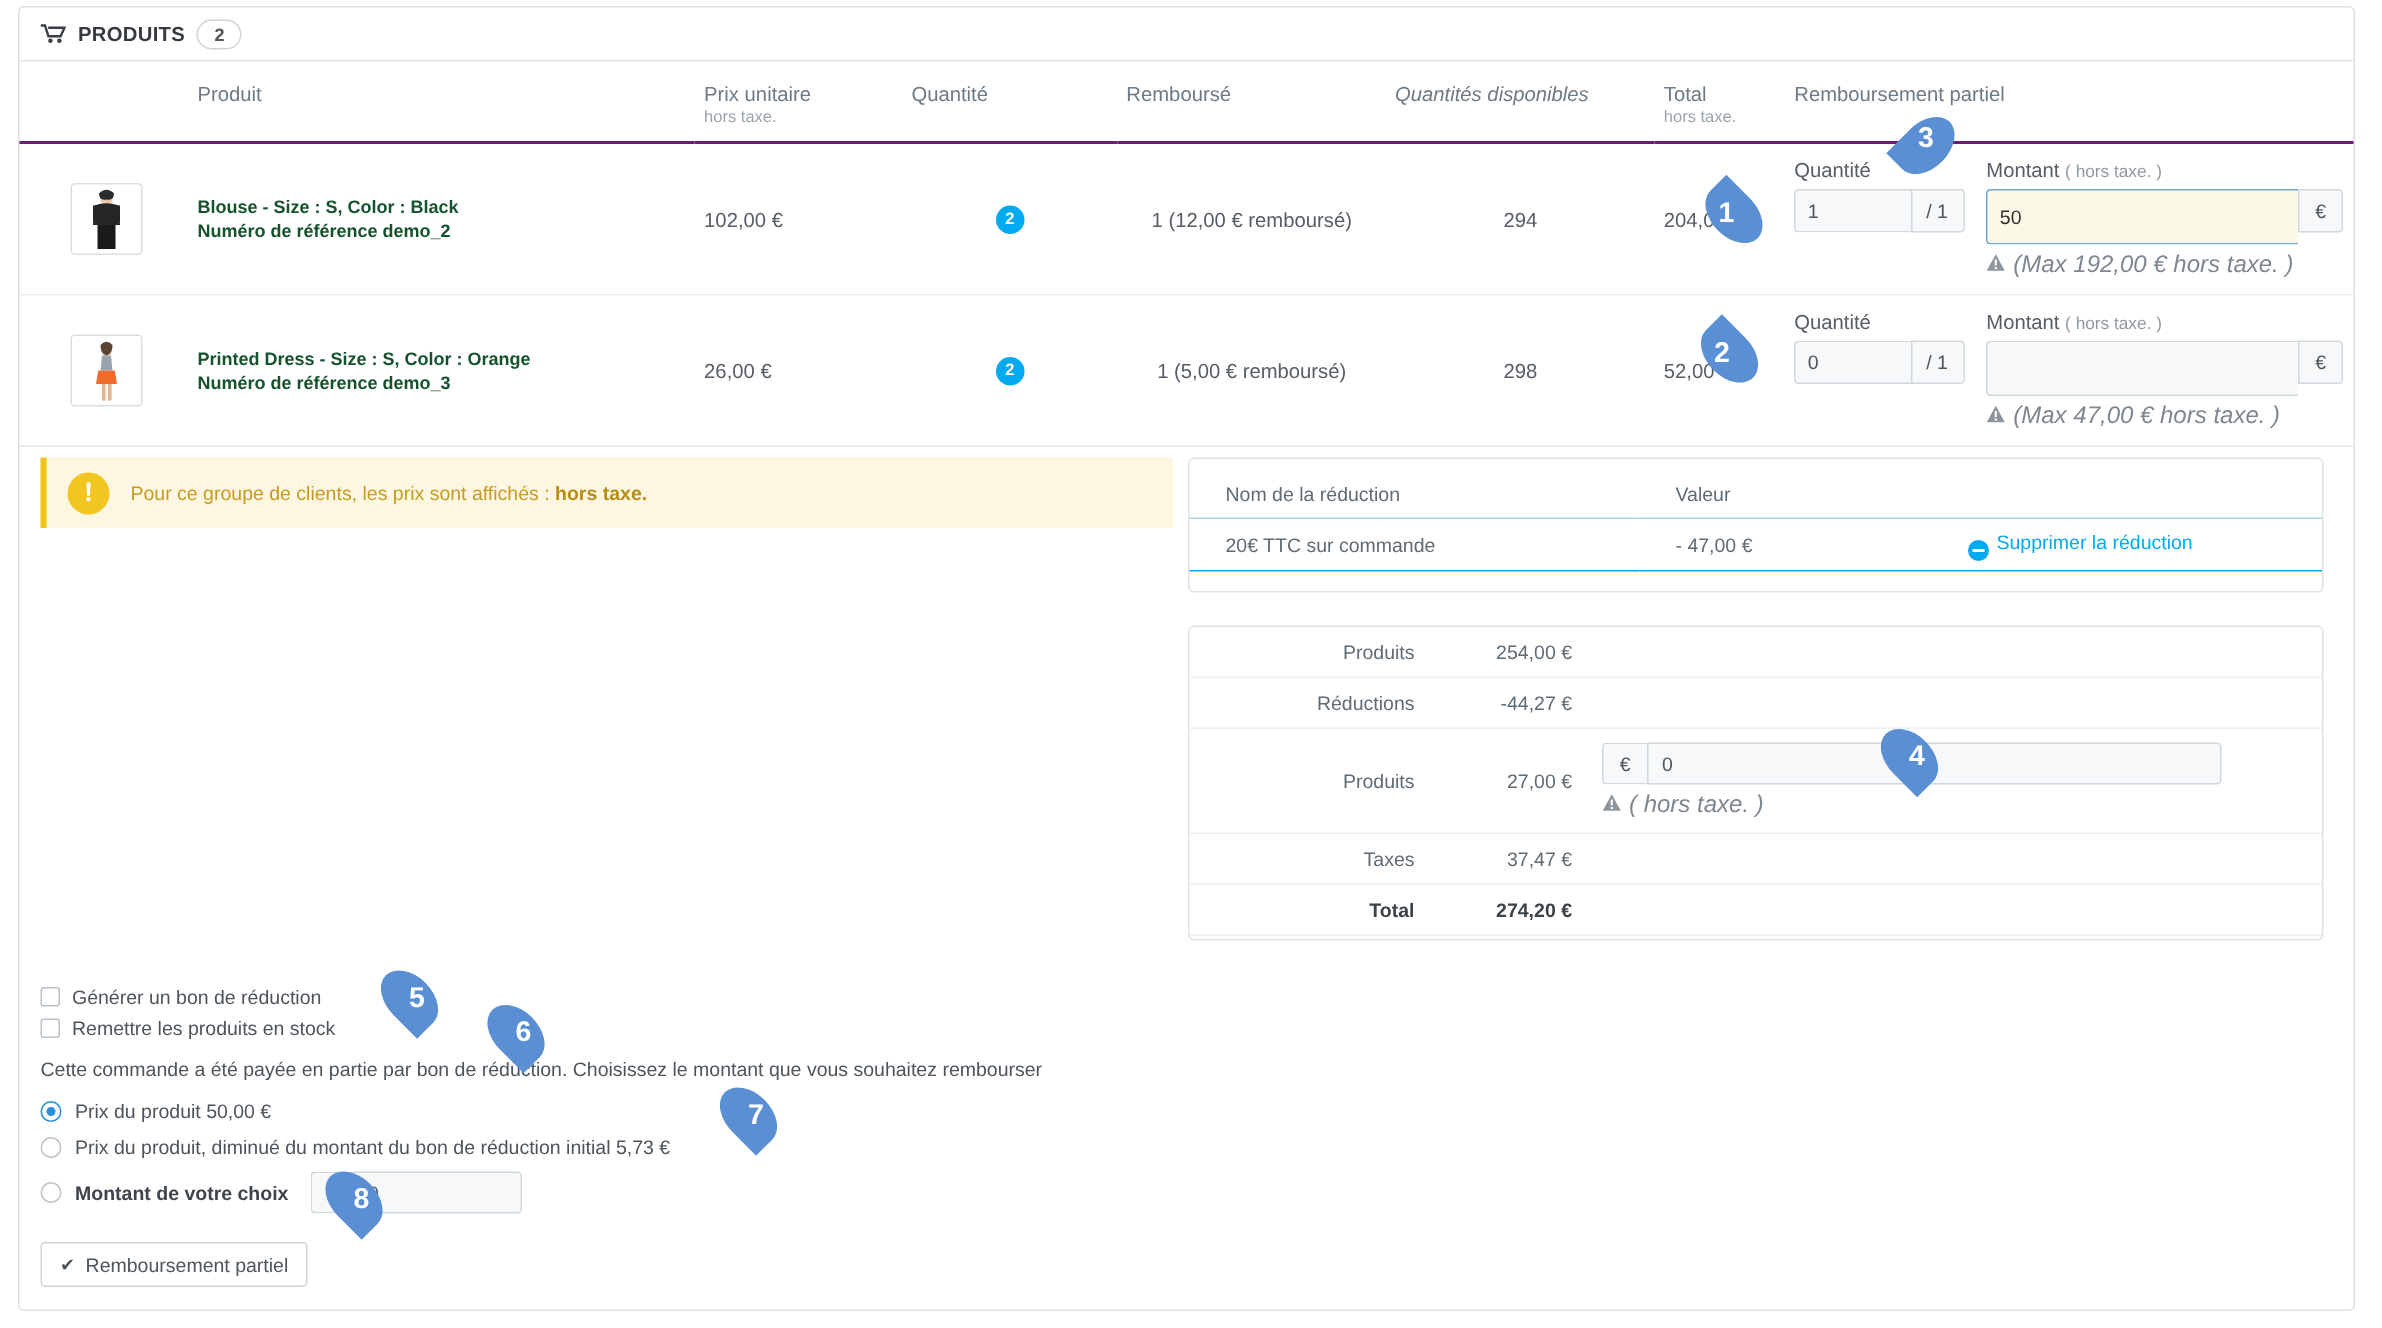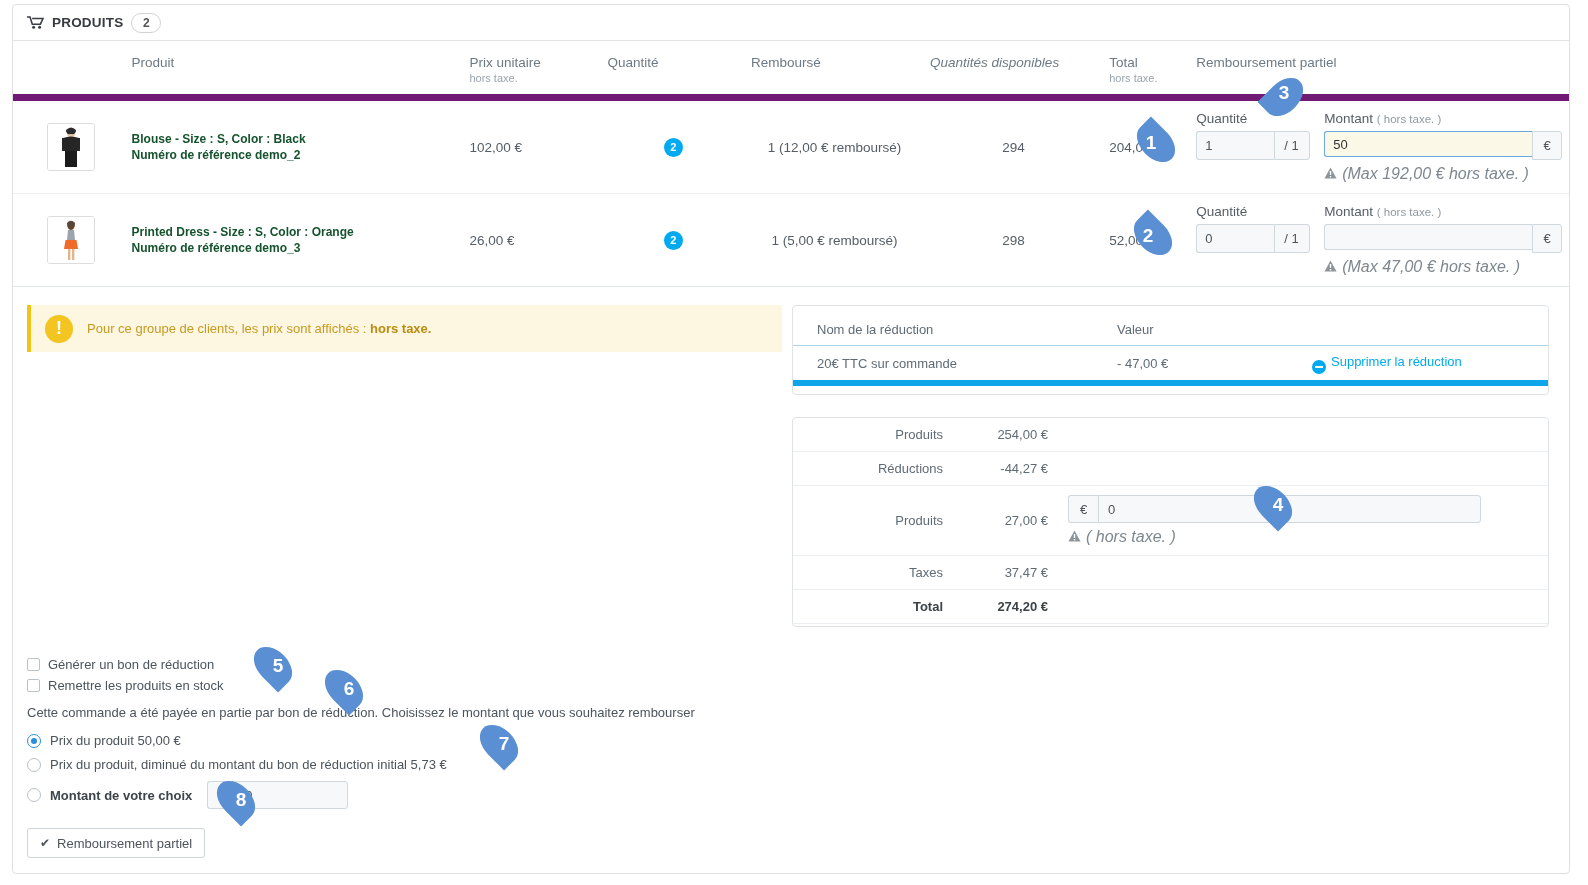--- a/index.html
+++ b/index.html
@@ -52,21 +52,21 @@
 
   
   .ptable { width: 100%; border-collapse: collapse; table-layout: fixed; }
   .ptable thead th {
     font-weight: normal;
     font-size: 13.5px;
     color: #6c7a86;
     text-align: left;
     padding: 14px 6px 10px 6px;
     vertical-align: top;
-    border-bottom: 7px solid #701a75;
+    border-bottom: 2px solid #701a75;
   }
   .ptable thead th .sub {
     display: block;
     font-size: 11px;
     color: #9aa4ad;
     margin-top: 2px;
   }
   .ptable tbody td {
     padding: 10px 6px;
     font-size: 13.5px;
@@ -136,21 +136,21 @@
     width: 36px; height: 29px;
     border: 1px solid #cfd8dd;
     border-radius: 0 3px 3px 0;
     background: #f6f8f9;
     font-size: 13px; color: #4d545c;
     display: flex; align-items: center;
     padding-left: 9px;
   }
   .amt-group { display: flex; }
   .amt-input {
-    width: 208px; height: 26px;
+    width: 208px; height: 37px;
     border: 1px solid #cfd8dd;
     border-right: none;
     border-radius: 3px 0 0 3px;
     background: #f6f8f9;
     font-size: 13px; color: #4d545c;
     padding: 0 8px;
     outline: none;
     font-family: "Liberation Sans", sans-serif;
   }
   .amt-input.focused {
@@ -211,21 +211,21 @@
   .dtable th {
     font-weight: normal; text-align: left;
     font-size: 13px; color: #5f6b75;
     padding: 4px 10px 8px 24px;
     border-bottom: 1px solid #aed4ea;
     margin-top: 44px;
   }
   .dtable td {
     font-size: 13px; color: #5f6b75;
     padding: 8px 10px 8px 24px;
-    border-bottom: 6px solid #0ea5e9;
+    border-bottom: 1px solid #0ea5e9;
   }
   .dtable .c-name { width: 300px; }
   .dtable .c-val  { width: 195px; }
   .remove-link { color: #00aaf0; text-decoration: none; font-size: 13px; white-space: nowrap; }
   .minus-circle {
     display: inline-flex; align-items:center; justify-content:center;
     width: 14px; height: 14px; border-radius: 50%;
     background: #00aaf0; color: #fff; font-size: 11px; line-height: 1;
     margin-right: 5px; position: relative; top: 2px;
   }

